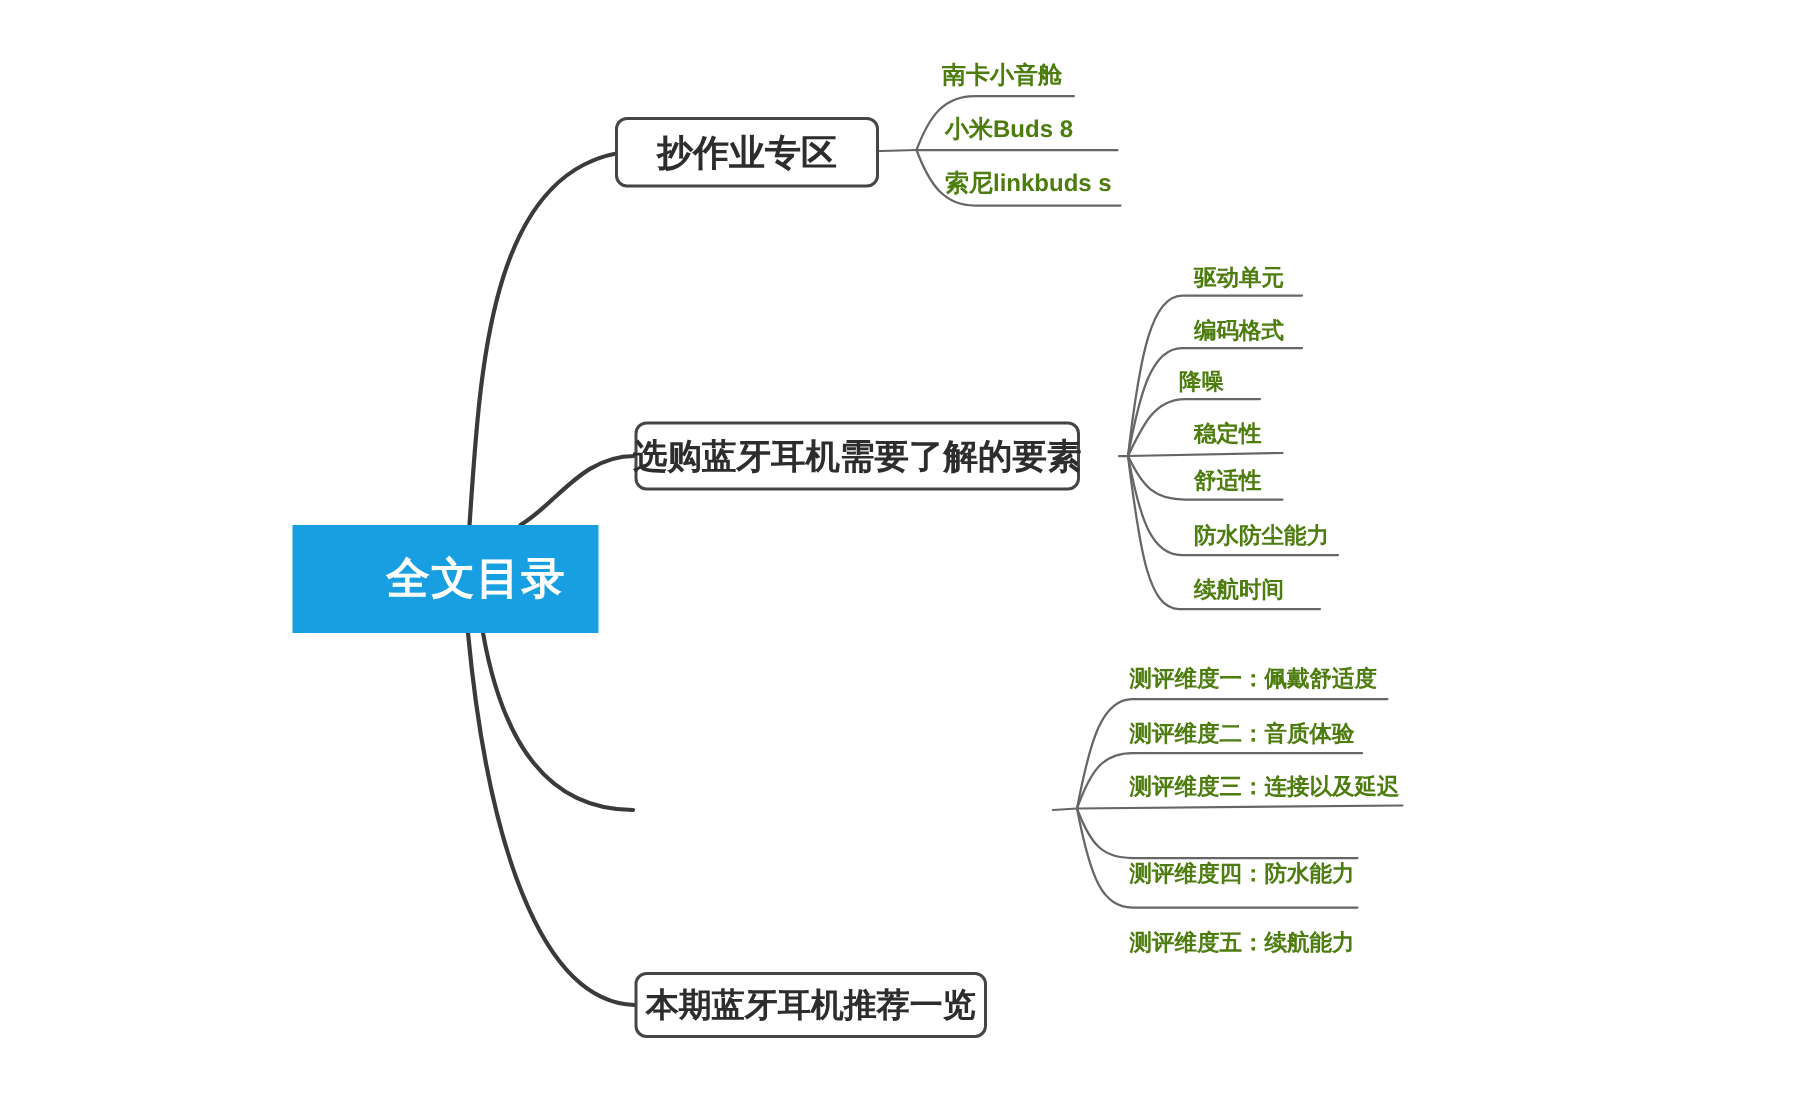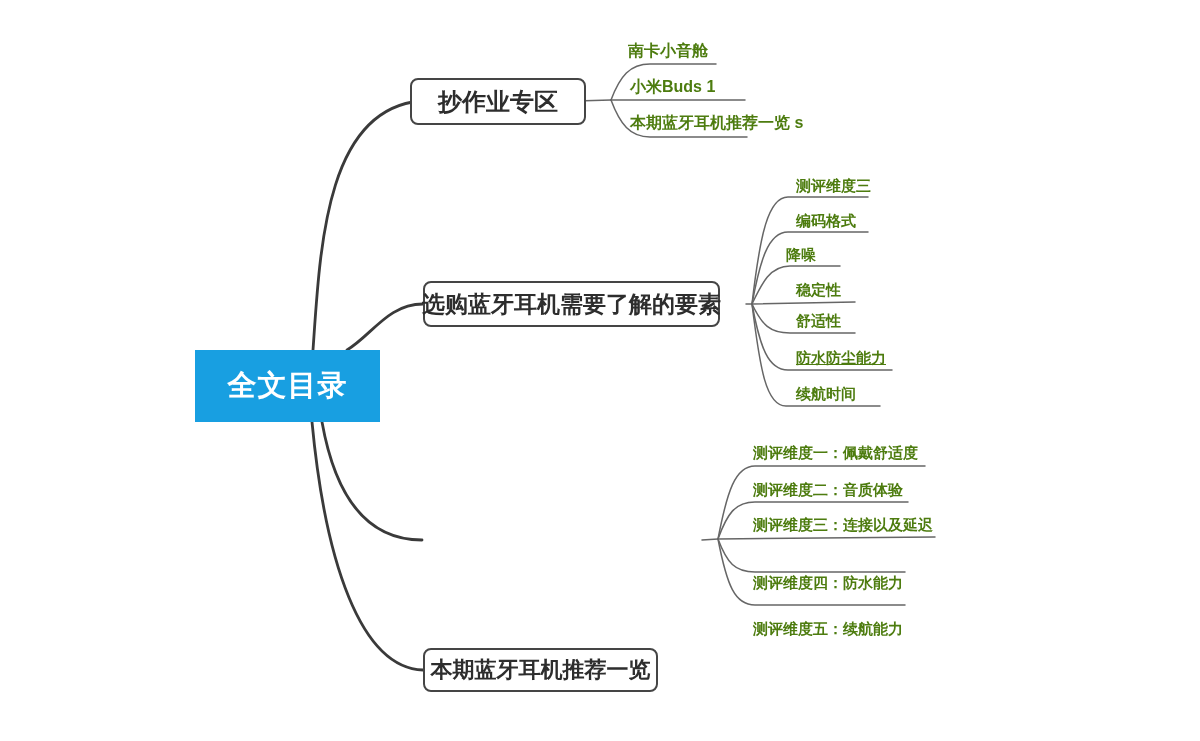--- a/index.html
+++ b/index.html
@@ -19,31 +19,32 @@
     position: absolute;
     left: 0;
     top: 0;
     width: 1200px;
     height: 741px;
   }
   .root-node {
     position: absolute;
     left: 195px;
     top: 350px;
-    width: 185px;
+    width: 163px;
     height: 72px;
     background: #189fe1;
     color: #ffffff;
     font-size: 29px;
     font-weight: bold;
     display: flex;
     align-items: center;
     justify-content: center;
     letter-spacing: 1px;
     cursor: pointer;
+    padding-left: 41px;
   }
   .branch-node {
     position: absolute;
     background: #ffffff;
     border: 2px solid #454545;
     border-radius: 8px;
     color: #2d2d2d;
     font-weight: bold;
     display: flex;
     align-items: center;
@@ -109,29 +110,29 @@
     </g>
   </svg>
 
   <div class="root-node">全文目录</div>
 
   <div class="branch-node b1">抄作业专区</div>
   <div class="branch-node b2">选购蓝牙耳机需要了解的要素</div>
   <div class="branch-node b4">本期蓝牙耳机推荐一览</div>
 
   <div class="leaf g1" style="left:628px; top:42px;">南卡小音舱</div>
-  <div class="leaf g1" style="left:630px; top:78px;">小米Buds 1</div>
-  <div class="leaf g1" style="left:630px; top:114px;">本期蓝牙耳机推荐一览 s</div>
+  <div class="leaf g1" style="left:630px; top:78px;">小米Buds 8</div>
+  <div class="leaf g1" style="left:630px; top:114px;">索尼linkbuds s</div>
 
-  <div class="leaf g2" style="left:796px; top:177px;">测评维度三</div>
+  <div class="leaf g2" style="left:796px; top:177px;">驱动单元</div>
   <div class="leaf g2" style="left:796px; top:212px;">编码格式</div>
   <div class="leaf g2" style="left:749px; top:246px;margin-left:37px;">降噪</div>
   <div class="leaf g2" style="left:796px; top:281px;">稳定性</div>
   <div class="leaf g2" style="left:796px; top:312px;">舒适性</div>
-  <div class="leaf g2" style="left:796px; top:349px;text-decoration:underline;">防水防尘能力</div>
+  <div class="leaf g2" style="left:796px; top:349px;">防水防尘能力</div>
   <div class="leaf g2" style="left:796px; top:385px;">续航时间</div>
 
   <div class="leaf g3" style="left:753px; top:444px;">测评维度一：佩戴舒适度</div>
   <div class="leaf g3" style="left:753px; top:481px;">测评维度二：音质体验</div>
   <div class="leaf g3" style="left:753px; top:516px;">测评维度三：连接以及延迟</div>
   <div class="leaf g3" style="left:753px; top:551px;margin-top:23px;">测评维度四：防水能力</div>
   <div class="leaf g3" style="left:753px; top:585px;margin-top:35px;">测评维度五：续航能力</div>
 
 </div>
 

